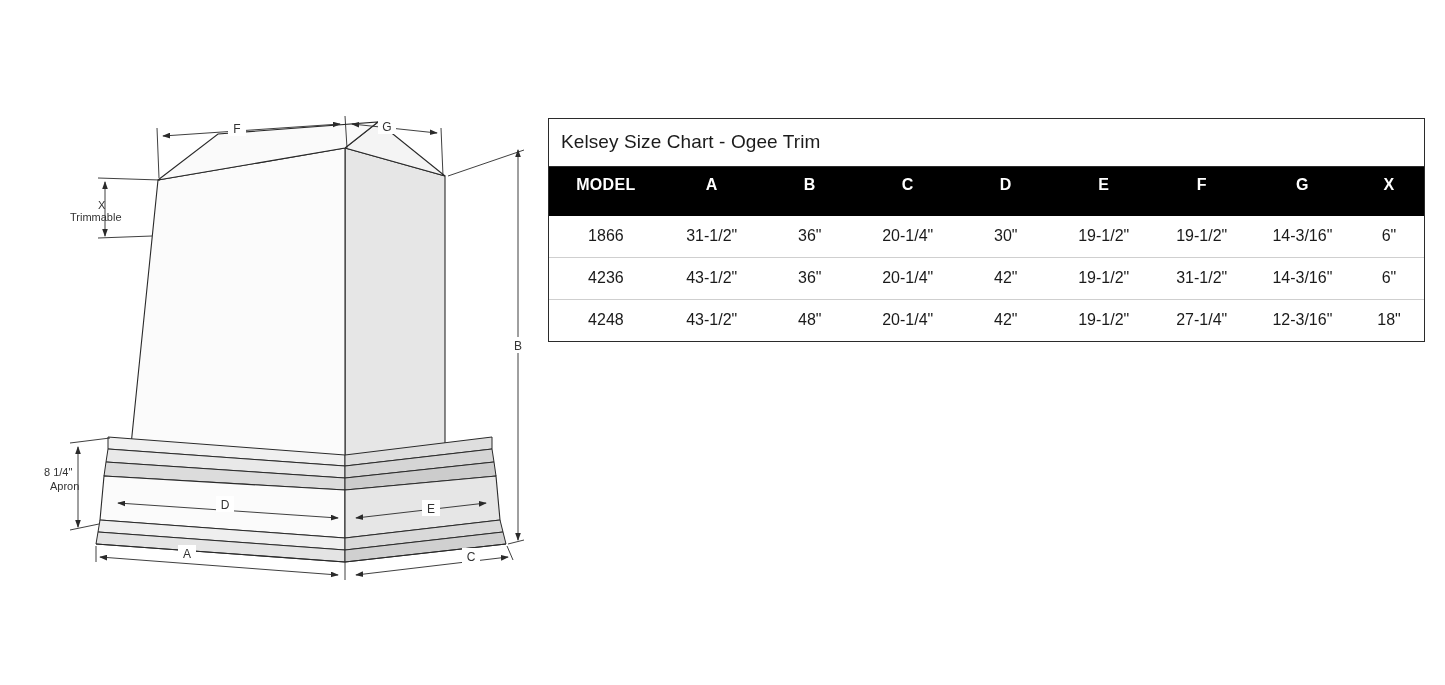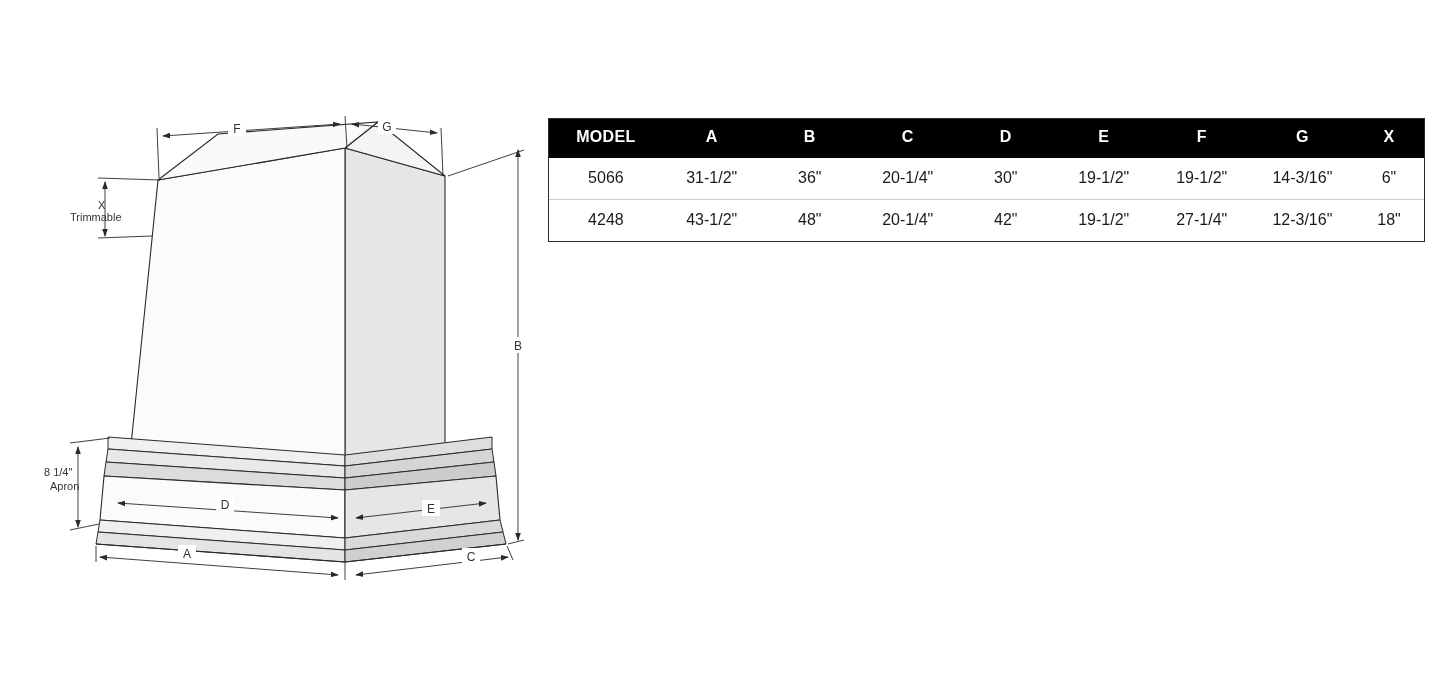--- a/index.html
+++ b/index.html
@@ -57,21 +57,21 @@
   table {
     border-collapse: collapse;
     width: 100%;
     table-layout: fixed;
   }
   thead th {
     background: #000000;
     color: #ffffff;
     font-size: 16px;
     font-weight: bold;
-    padding: 9px 0 12px 0;
+    padding: 9px 0 22px 0;
     text-align: center;
     letter-spacing: .3px;
   }
   tbody td {
     font-size: 16px;
     text-align: center;
     padding: 11px 0 12px 0;
     border-bottom: 1px solid #cfcfcf;
     color: #1a1a1a;
   }
@@ -205,20 +205,21 @@
         <rect x="178" y="545" width="18" height="16" fill="#ffffff"></rect>
         <text class="dim-label" x="187" y="558" text-anchor="middle">A</text>
 
         <rect x="462" y="548" width="18" height="16" fill="#ffffff"></rect>
         <text class="dim-label" x="471" y="561" text-anchor="middle">C</text>
       </g>
     </svg>
   </div>
 
   <div id="table-panel">
+    <div id="chart-title">Kelsey Size Chart - Ogee Trim</div>
 
     <table>
       <colgroup>
         <col class="c-model">
           <col class="c-a">
           <col class="c-b">
           <col class="c-c">
         <col class="c-d">
           <col class="c-e">
           <col class="c-f">
@@ -233,27 +234,38 @@
           <th>C</th>
           <th>D</th>
           <th>E</th>
           <th>F</th>
           <th>G</th>
           <th>X</th>
         </tr>
       </thead>
       <tbody id="table-body">
           <tr>
-            <td>5066</td>
+            <td>1866</td>
             <td>31-1/2"</td>
             <td>36"</td>
             <td>20-1/4"</td>
             <td>30"</td>
             <td>19-1/2"</td>
             <td>19-1/2"</td>
+            <td>14-3/16"</td>
+            <td>6"</td>
+          </tr>
+          <tr>
+            <td>4236</td>
+            <td>43-1/2"</td>
+            <td>36"</td>
+            <td>20-1/4"</td>
+            <td>42"</td>
+            <td>19-1/2"</td>
+            <td>31-1/2"</td>
             <td>14-3/16"</td>
             <td>6"</td>
           </tr>
           <tr>
             <td>4248</td>
             <td>43-1/2"</td>
             <td>48"</td>
             <td>20-1/4"</td>
             <td>42"</td>
             <td>19-1/2"</td>

